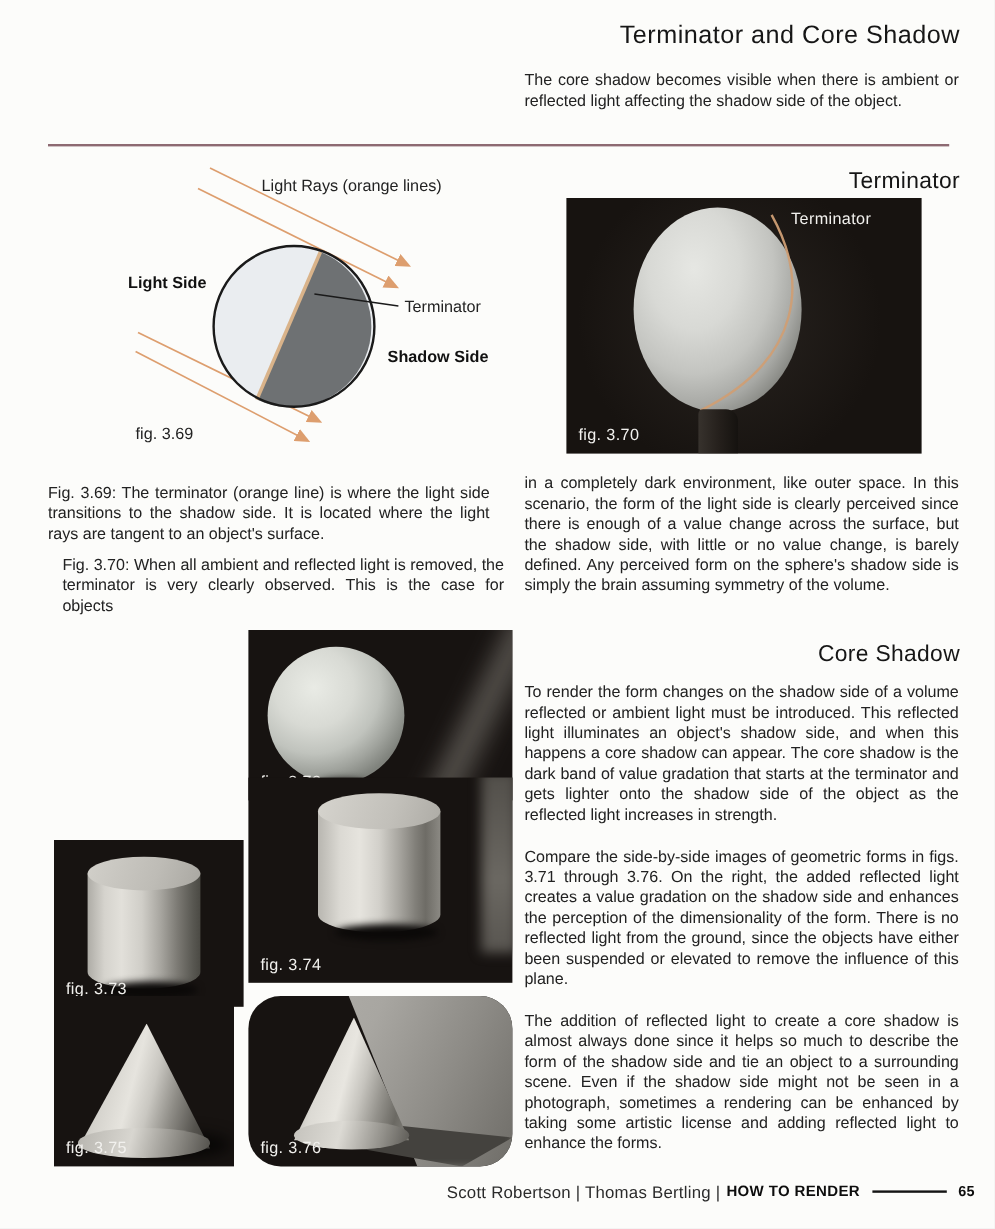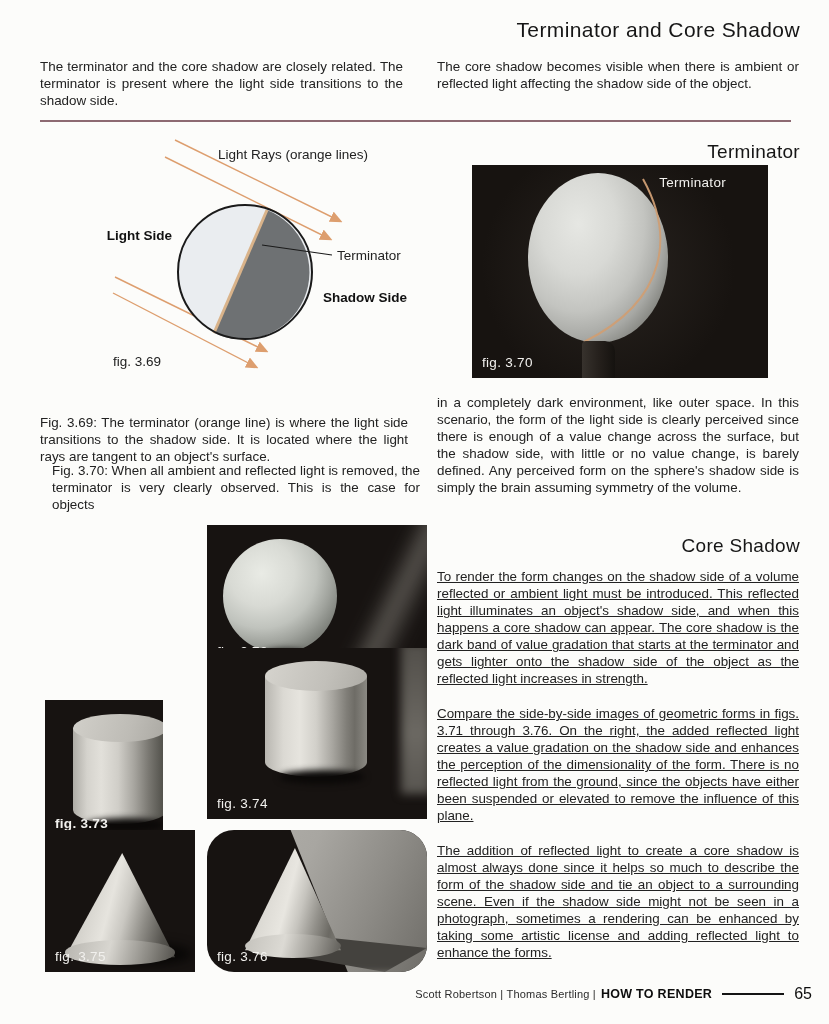--- a/index.html
+++ b/index.html
@@ -41,31 +41,31 @@
     position:absolute; left:110px; top:176px; width:33px; height:37px;
     background:linear-gradient(90deg,#37322d 0%, #241f1b 55%, #15120f 100%);
     border-radius:4px 10px 0 0;
   }
   .photo-label {
     position:absolute; color:#f2f1ee; font-size:13.5px; letter-spacing:.3px;
   }
   .fig-label { left:10px; bottom:8px; }
 
   
-  .caption-369 { position:absolute; left:40px; top:414px; width:368px; }
+  .caption-369 { position:absolute; left:40px; top:402px; width:368px; }
   .caption-370 { position:absolute; left:40px; top:462px; width:368px;margin-left:12px; }
   .right-cont  { position:absolute; left:437px; top:394px; width:362px; }
   .core-col    { position:absolute; left:437px; top:568px; width:362px; }
-  .core-col p  { margin-bottom:18px;text-decoration:underline; }
+  .core-col p  { margin-bottom:18px; }
 
   
   .tile { position:absolute; background:#171311; overflow:hidden; }
   .t71 { left:45px;  top:525px; width:150px; height:142px; }
   .t72 { left:207px; top:525px; width:220px; height:142px; }
-  .t73 { left:45px;  top:700px; width:118px; height:139px;font-weight:bold; }
+  .t73 { left:45px;  top:700px; width:158px; height:139px; }
   .t74 { left:207px; top:648px; width:220px; height:171px;padding-left:28px; }
   .t75 { left:45px;  top:830px; width:150px; height:142px; }
   .t76 { left:207px; top:830px; width:220px; height:142px;border-radius:27px; }
 
   .sphere-71 { position:absolute; left:18px; top:26px; width:100px; height:106px; border-radius:50%;
     background:radial-gradient(circle at 36% 30%, #edefe9 0%, #dcded8 28%, #c2c4be 48%, #9b9d97 62%, #6b6d67 75%, #403f3b 87%, #221f1c 97%); }
   .sphere-72 { position:absolute; left:16px; top:14px; width:114px; height:114px; border-radius:50%;
     background:radial-gradient(circle at 34% 30%, #e9ebe5 0%, #d8dad4 30%, #c0c3bd 50%, #a0a39d 64%, #7f827c 77%, #91948e 91%, #7b7e78 100%); }
   .streak-72 { position:absolute; left:168px; top:-16px; width:46px; height:190px; transform:rotate(26deg);
     background:linear-gradient(90deg, rgba(60,56,52,0) 0%, #57534e 45%, rgba(60,56,52,0) 100%); filter:blur(7px); }
@@ -96,33 +96,32 @@
     background:linear-gradient(115deg,#b4b2ad 0%, #a8a6a1 40%, #8d8b86 70%, #6f6d68 100%); }
   .panel-shadow-76 { position:absolute; left:58px; top:92px; width:162px; height:50px;
     clip-path:polygon(0% 18%, 100% 52%, 74% 100%, 0% 58%);
     background:#44423e; filter:blur(3px); }
   .cone-76 { left:38px; top:18px; width:96px; height:110px; }
   .cone-76 .tri  { background:linear-gradient(105deg,#8f8d87 0%, #dcdad4 28%, #e8e6e0 45%, #c6c4be 58%, #94928c 72%, #6b6963 85%, #7f7d77 96%); }
   .cone-76 .base { background:linear-gradient(105deg,#c4c2bc 0%, #dcdad4 40%, #93918b 75%, #5b5954 100%); }
 
   
   .footer { position:absolute; right:17px; top:985px; display:flex; align-items:center; }
-  .footer .authors { font-size:11px; color:#2b2b2b; letter-spacing:.2px; }
+  .footer .authors { font-size:14px; color:#2b2b2b; letter-spacing:.2px; }
   .footer .book { font-size:12.5px; font-weight:bold; color:#0d0d0d; margin-left:5px; letter-spacing:.3px; }
   .footer .fline { width:62px; height:2px; background:#141414; margin:0 10px; }
-  .footer .pageno { font-size:16px; font-weight:normal; color:#0d0d0d; }
+  .footer .pageno { font-size:12px; font-weight:bold; color:#0d0d0d; }
 </style>
 </head>
 <body>
 
 <div class="page">
 
   <div class="page-title">Terminator and Core Shadow</div>
 
-  <div class="body-text intro-left">The terminator and the core shadow are closely related. The terminator is present where the light side transitions to the shadow side.</div>
   <div class="body-text intro-right">The core shadow becomes visible when there is ambient or reflected light affecting the shadow side of the object.</div>
 
   <div class="rule"></div>
 
   <svg class="diagram" viewBox="0 0 392 246">
     <defs>
       <marker id="arrowhead" markerWidth="9" markerHeight="8" refX="7" refY="4" orient="auto">
         <polygon points="0 0, 9 4, 0 8" fill="#dd9e6e"></polygon>
       </marker>
     </defs>

